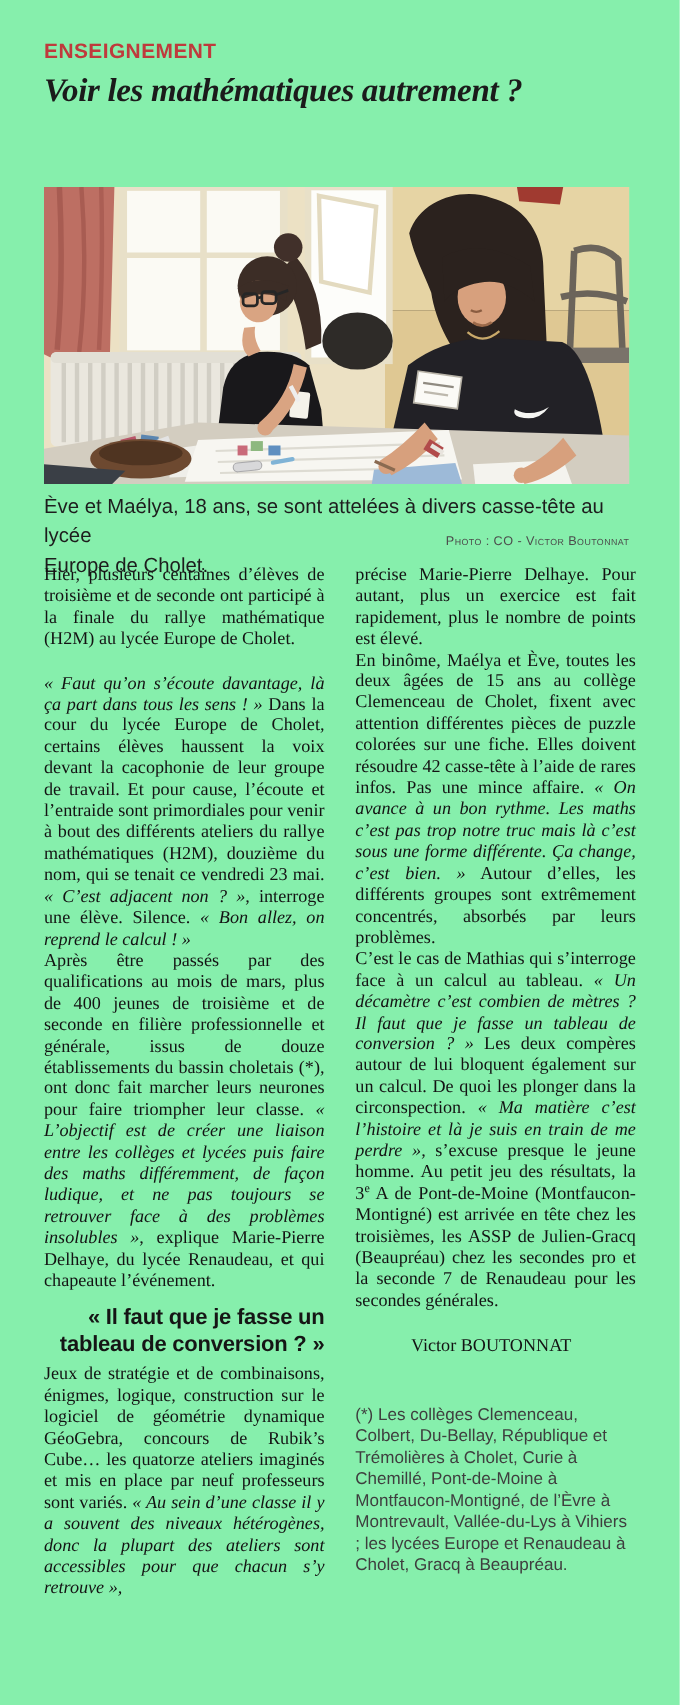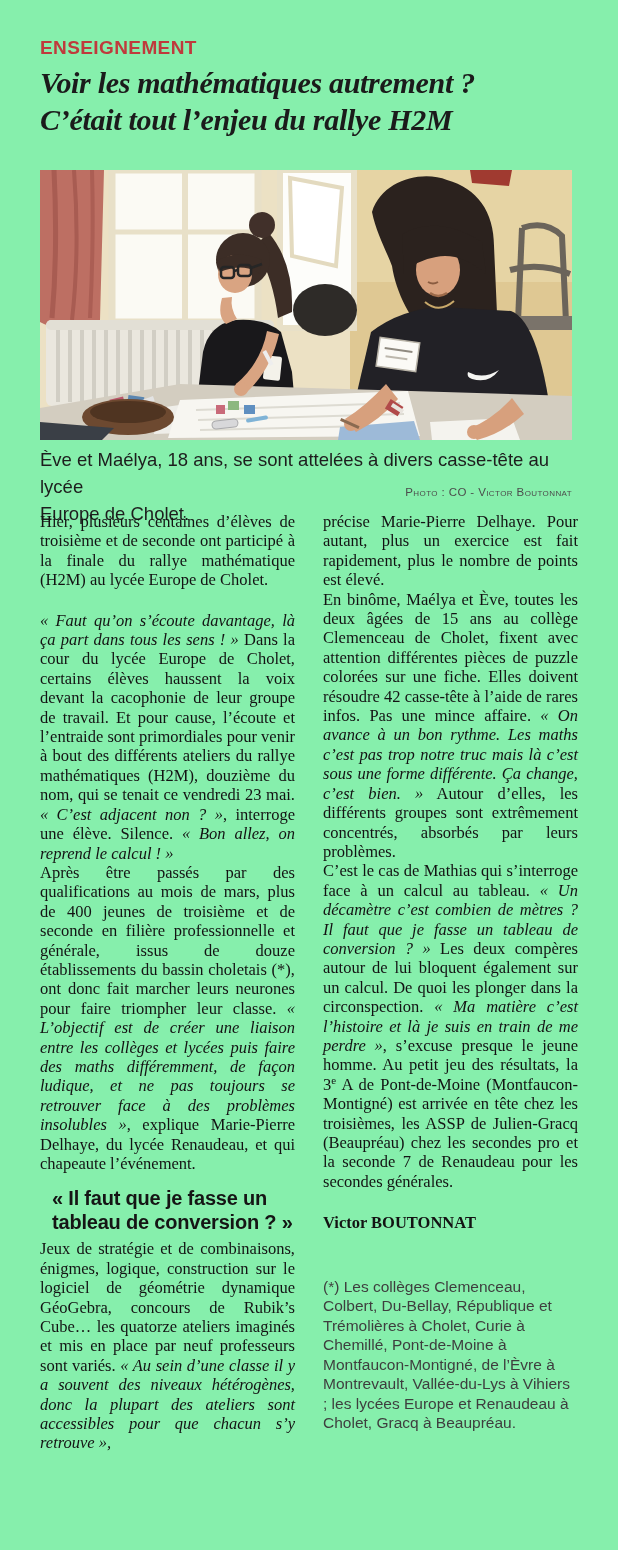--- a/index.html
+++ b/index.html
@@ -41,42 +41,41 @@
   .col {
     width:255px; font-size:16.5px; line-height:19.4px;
     text-align:justify; hyphens:auto; -webkit-hyphens:auto;
     color:#131313;
   }
   .blk { margin:0; }
   .blk-lead { font-weight:normal; margin-bottom:21px; }
   .blk-subhead {
     font-family:"Liberation Sans", sans-serif; font-weight:bold;
     font-size:20px; line-height:24px; letter-spacing:-0.2px;
-    text-align:left; white-space:pre-line; hyphens:none;
-    margin:13px 0 5px 12px; color:#151515;
-  }
-  .blk-byline { font-weight:bold; text-align:left; margin:22px 8px 0 0; }
+    text-align:right; white-space:pre-line; hyphens:none;
+    margin:13px 0 5px 0; color:#151515;
+  }
+  .blk-byline { font-weight:normal; text-align:center; margin:22px 8px 0 0; }
   .blk-footnote {
     font-family:"Liberation Sans", sans-serif; font-size:15.5px;
     line-height:19.5px; color:#3e3e3e; text-align:left; hyphens:none;
     margin-top:44px;
   }
   .it { font-style:italic; }
   .sup { vertical-align:super; font-size:11px; line-height:0; }
 </style>
 </head>
 <body>
 
 <div class="page">
 
   <div class="kicker">ENSEIGNEMENT</div>
 
   <div class="title">
     <div>Voir les mathématiques autrement ?</div>
-    <div>C’était tout l’enjeu du rallye H2M</div>
   </div>
 
   <div class="photo">
     <svg viewBox="0 0 532 270" preserveAspectRatio="none">
 
       <rect x="0" y="0" width="532" height="270" fill="#ece1c4"></rect>
       <rect x="310" y="0" width="222" height="270" fill="#e6d4a4"></rect>
       <rect x="310" y="112" width="222" height="125" fill="#dfc globally"></rect>
       <rect x="310" y="112" width="222" height="125" fill="#dfc893"></rect>
 

